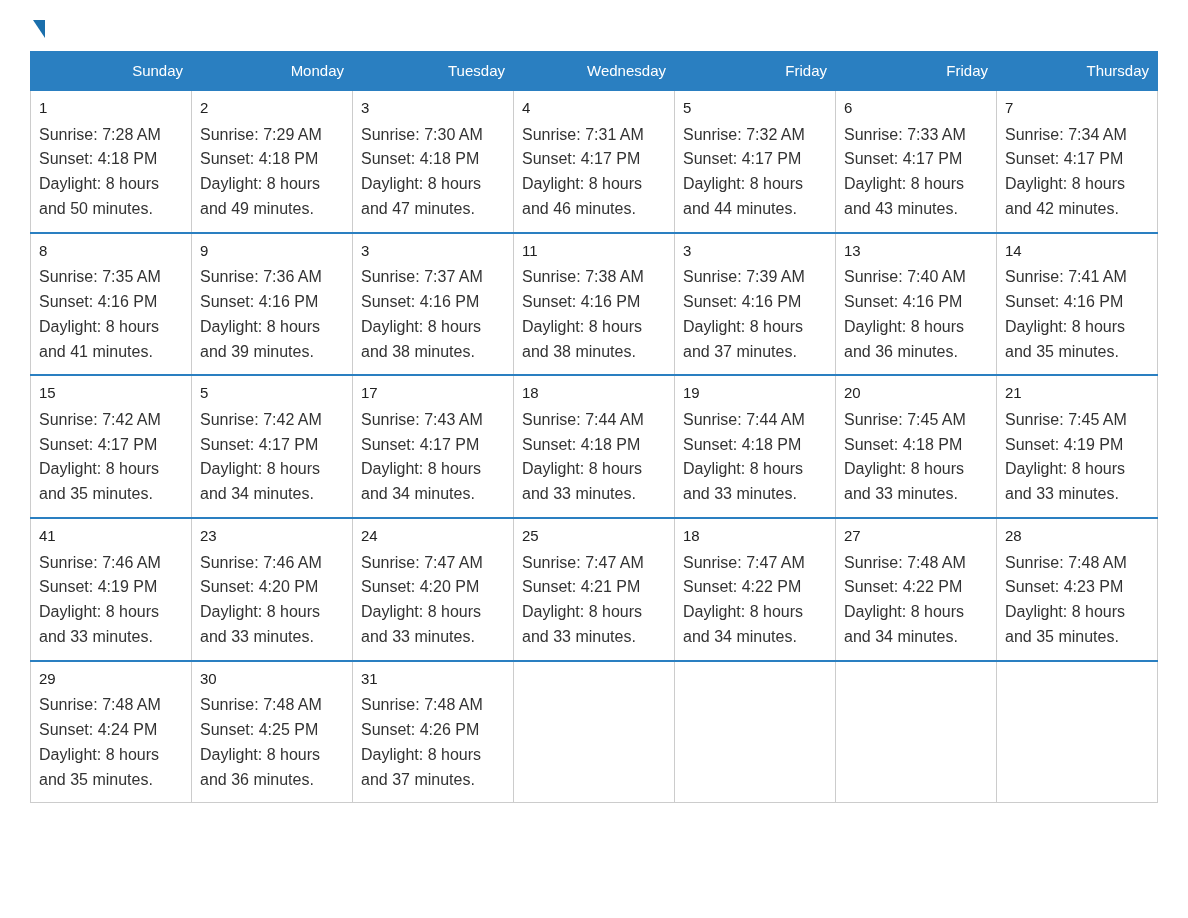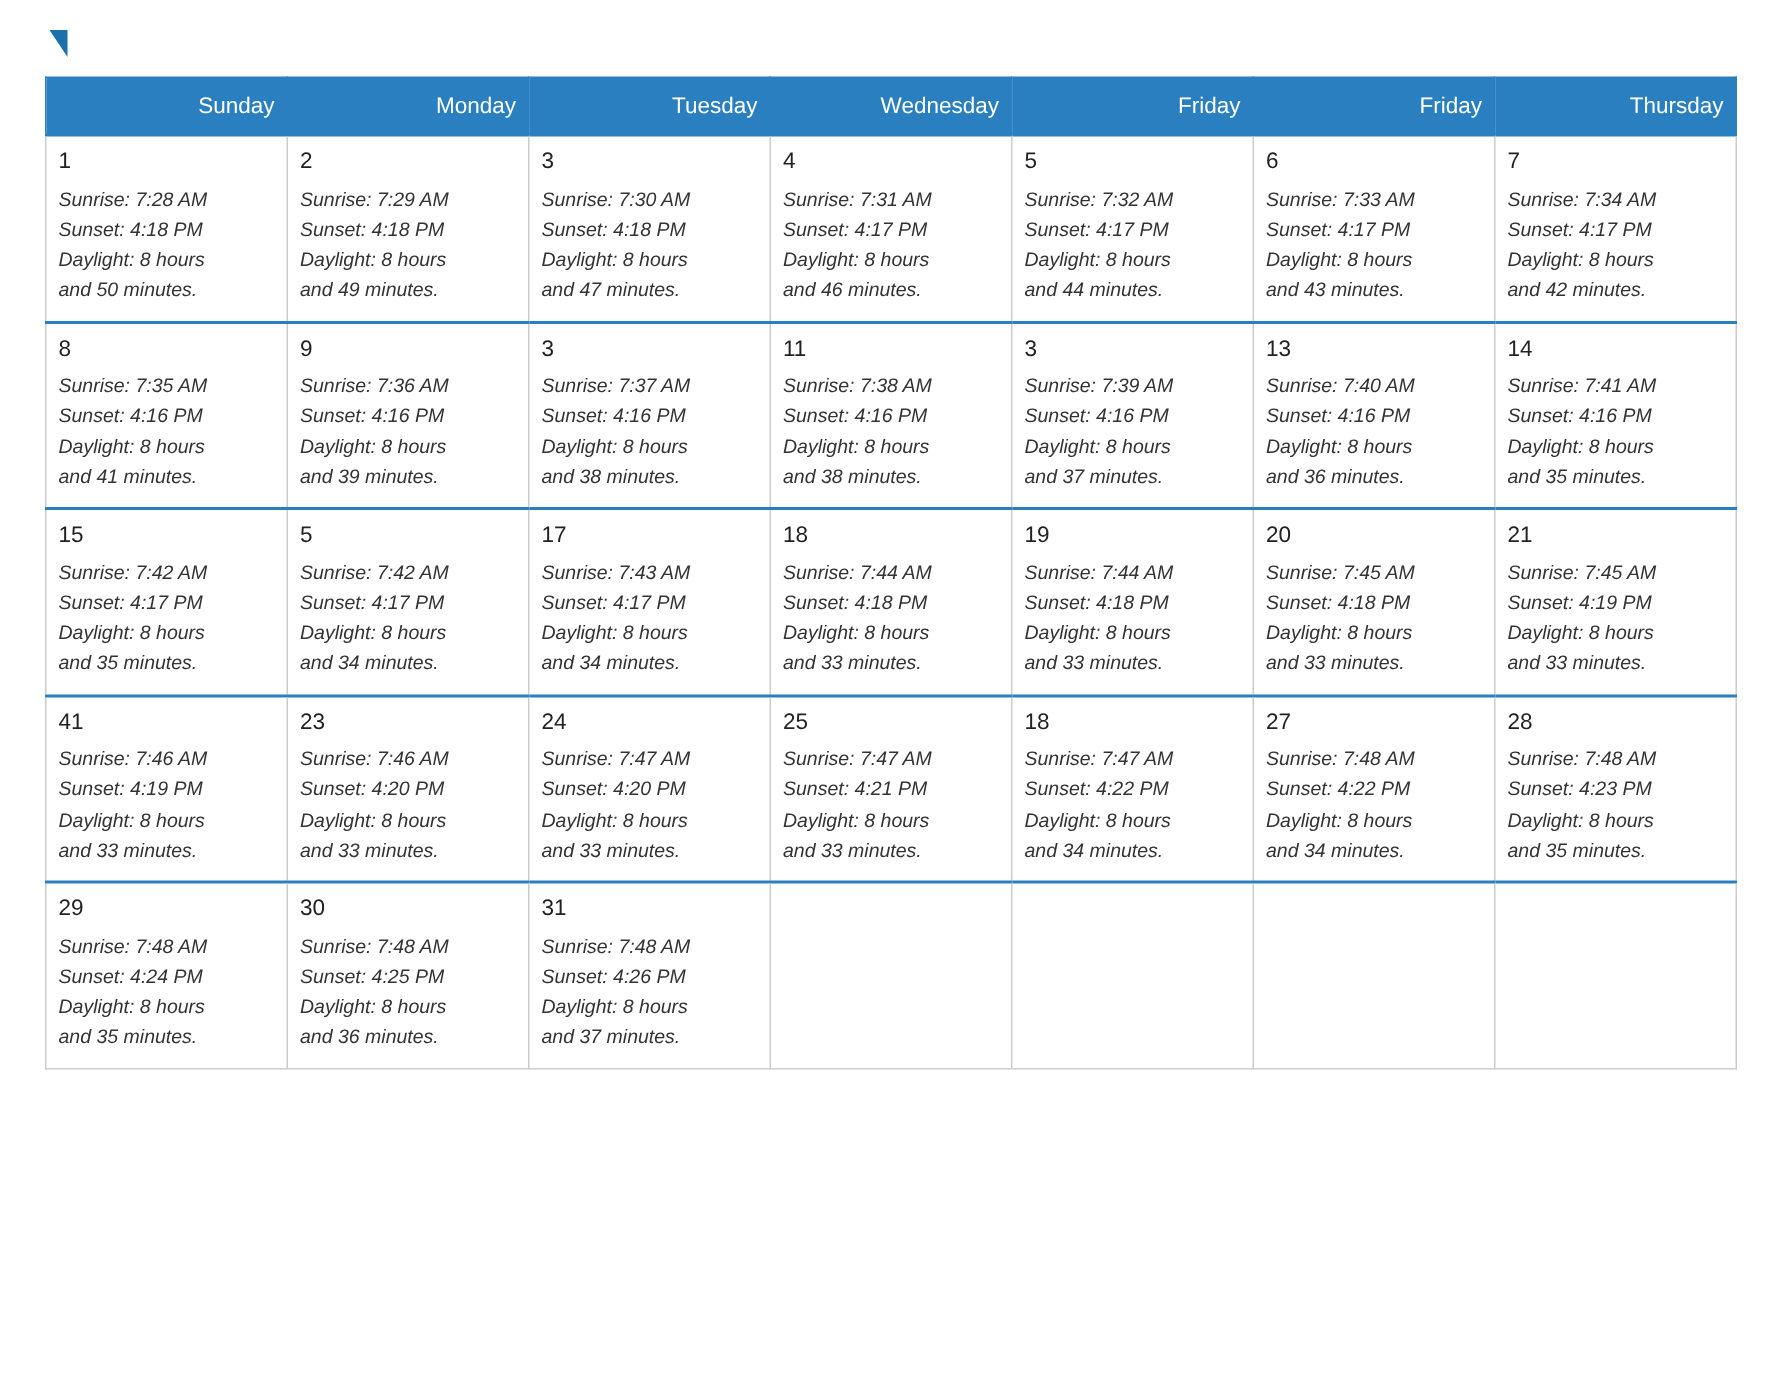--- a/index.html
+++ b/index.html
@@ -58,24 +58,23 @@
     .calendar-table tr:first-child td {
       border-top: 2px solid #2a7fc1;
     }
     .day-number {
       font-size: 15px;
       color: #222;
       display: block;
       margin-bottom: 3px;
     }
     .day-info {
-      font-size: 13px;
+      font-size: 16px;
       color: #333;
       line-height: 1.55;
-      font-style: italic;
     }
     .empty-cell {
       border-top: 2px solid #2a7fc1;
       background: #fff;
     }
     
     .logo-wrap {
       display: flex;
       flex-direction: column;
     }

